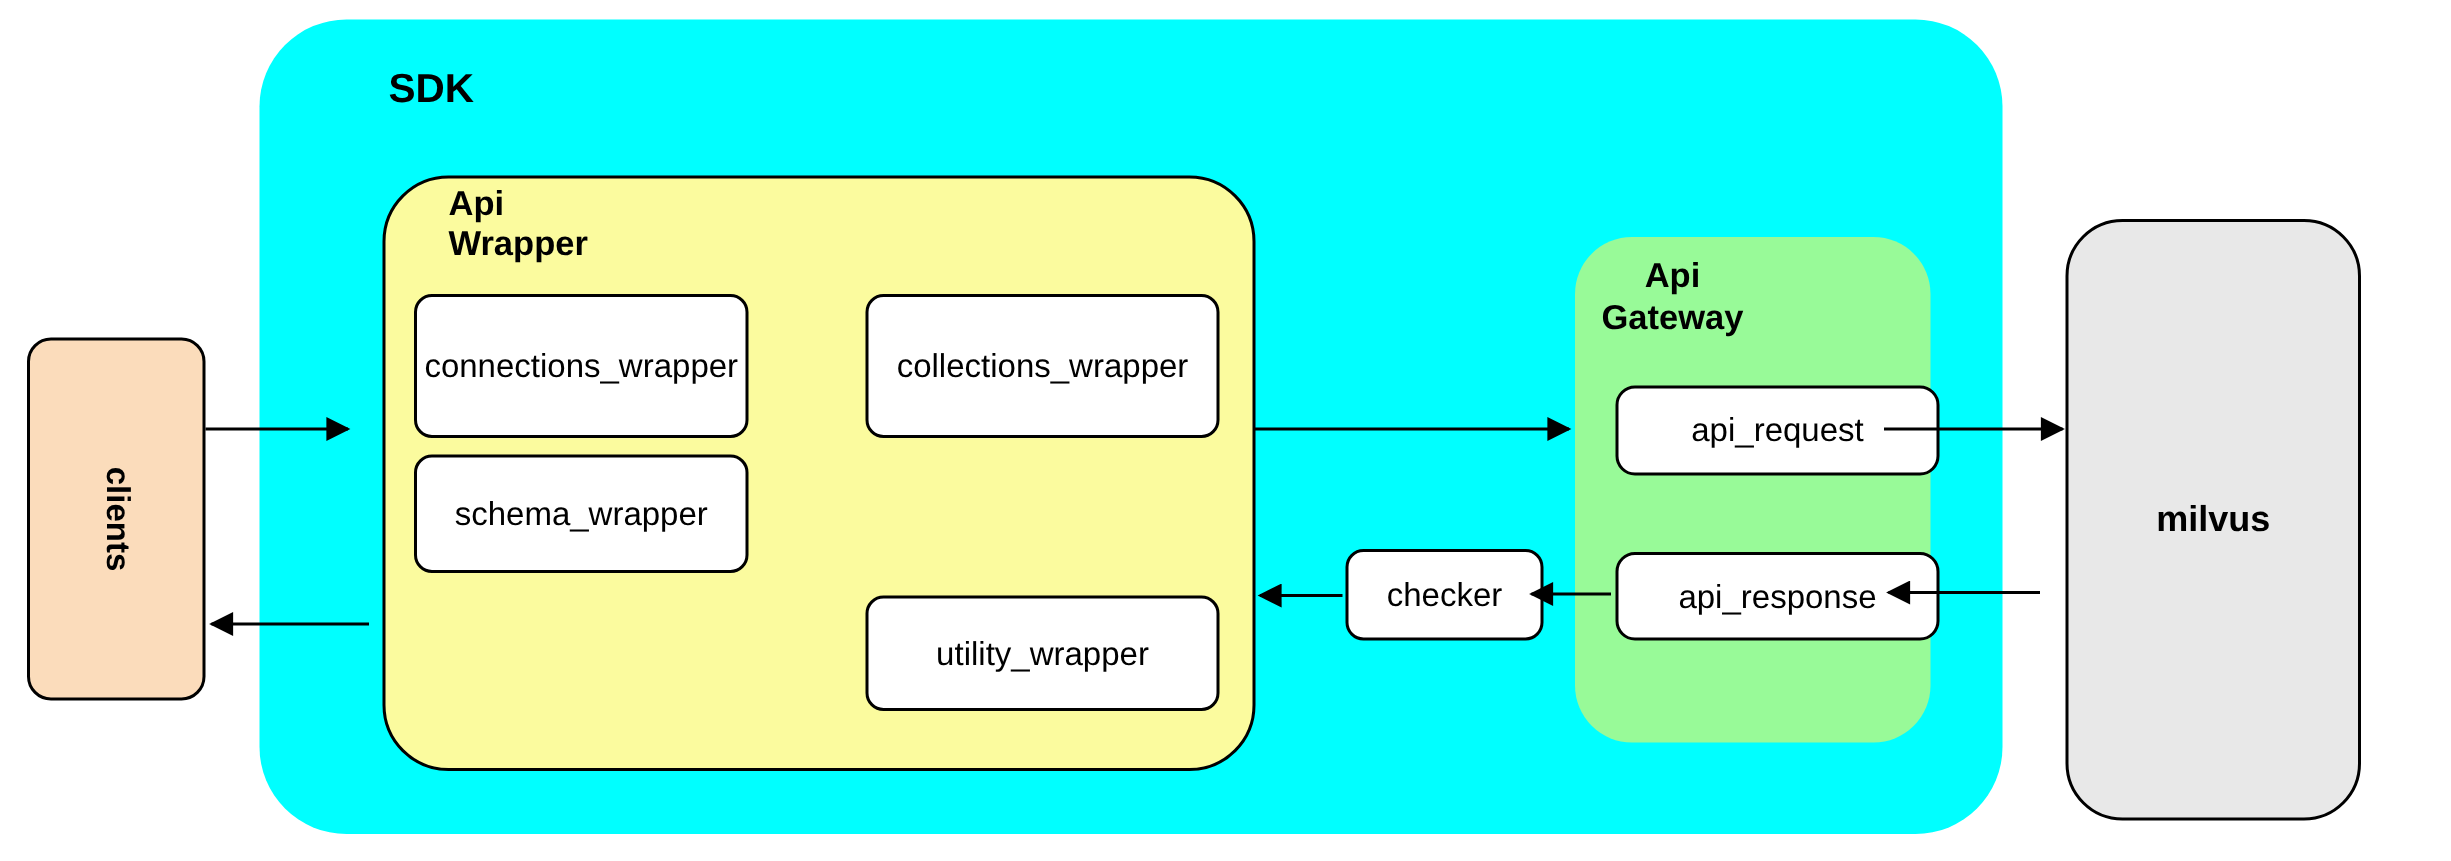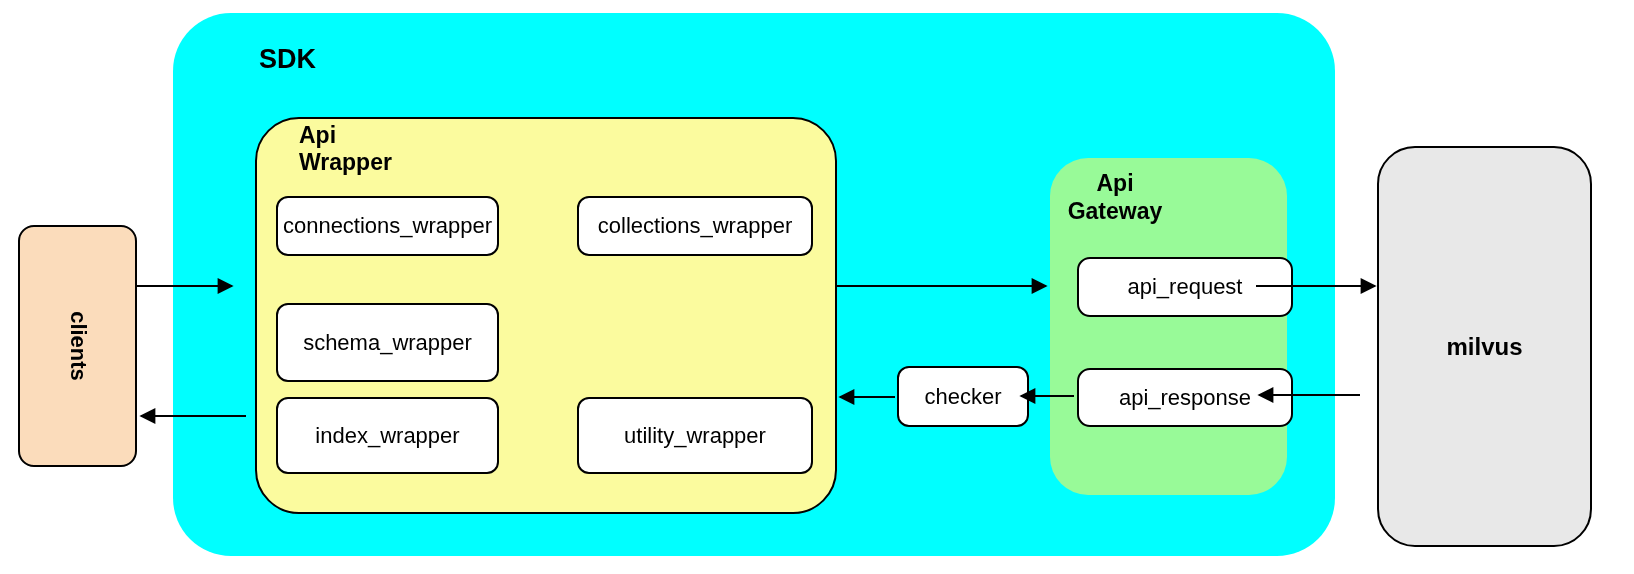--- a/index.html
+++ b/index.html
@@ -15,21 +15,21 @@
   #sdk-label { position:absolute; left:58px; top:31px; font-size:27px; font-weight:bold;margin-left:28px; }
 
   
   #api-wrapper { position:absolute; left:255px; top:117px; width:582px; height:397px; background:#FBFB9E; border:2px solid #000; border-radius:44px; box-sizing:border-box; }
   #api-wrapper-label { position:absolute; left:42px; top:3px; font-size:23px; font-weight:bold; line-height:27px; }
 
   .wbox { position:absolute; background:#FFFFFF; border:2px solid #000; border-radius:12px;
           display:flex; align-items:center; justify-content:center; font-size:22px; box-sizing:border-box; }
   .wcol1 { left:19px;  width:223px; }
   .wcol2 { left:320px; width:236px; }
-  .wrow1 { top:77px;  height:60px; }
+  .wrow1 { top:77px;  height:96px; }
   .wrow2 { top:184px; height:79px; }
   .wrow3 { top:278px; height:77px; }
 
   
   #api-gateway { position:absolute; left:1050px; top:158px; width:237px; height:337px; background:#98FA98; border-radius:38px; }
   #api-gateway-label { position:absolute; left:16px; top:11px; width:98px; text-align:center; font-size:23px; font-weight:bold; line-height:28px; }
   .gbox { position:absolute; left:27px; width:216px; background:#FFFFFF; border:2px solid #000; border-radius:13px;
           display:flex; align-items:center; justify-content:center; font-size:22px; box-sizing:border-box; }
   #api-request  { top:99px;  height:60px; }
   #api-response { top:210px; height:59px; }
@@ -37,21 +37,21 @@
   
   #checker { left:897px; top:366px; width:132px; height:61px; background:#FFFFFF; border-radius:12px;
              display:flex; align-items:center; justify-content:center; font-size:22px; }
 
   
   #clients { left:18px; top:225px; width:119px; height:242px; background:#FBDCBB; border-radius:16px; }
   #clients-label { position:absolute; left:50%; top:50%; transform:translate(-50%,-50%) rotate(90deg);
                    font-size:22px; font-weight:bold; white-space:nowrap; }
 
   
-  #milvus { left:1377px; top:146px; width:215px; height:401px; background:#E8E8E8; border-radius:38px;
+  #milvus { left:1377px; top:146px; width:197px; height:401px; background:#E8E8E8; border-radius:38px;
             display:flex; align-items:center; justify-content:center; font-size:24px; font-weight:bold; }
 
   
   #arrows { position:absolute; left:0; top:0; width:1634px; height:574px; pointer-events:none; }
   #arrows line { stroke:#000; stroke-width:2; }
 </style>
 </head>
 <body>
 
 <div class="canvas">
@@ -65,23 +65,20 @@
         <div>Wrapper</div>
       </div>
       <div class="wbox wcol1 wrow1">
           <span>connections_wrapper</span>
         </div>
       <div class="wbox wcol2 wrow1">
           <span>collections_wrapper</span>
         </div>
       <div class="wbox wcol1 wrow2">
           <span>schema_wrapper</span>
-        </div>
-      <div class="wbox wcol1 wrow3">
-          <span>index_wrapper</span>
         </div>
       <div class="wbox wcol2 wrow3">
           <span>utility_wrapper</span>
         </div>
     </div>
 
     <div class="node bordered" id="checker" style="left:724px; top:353px;">
       <span>checker</span>
     </div>
 

